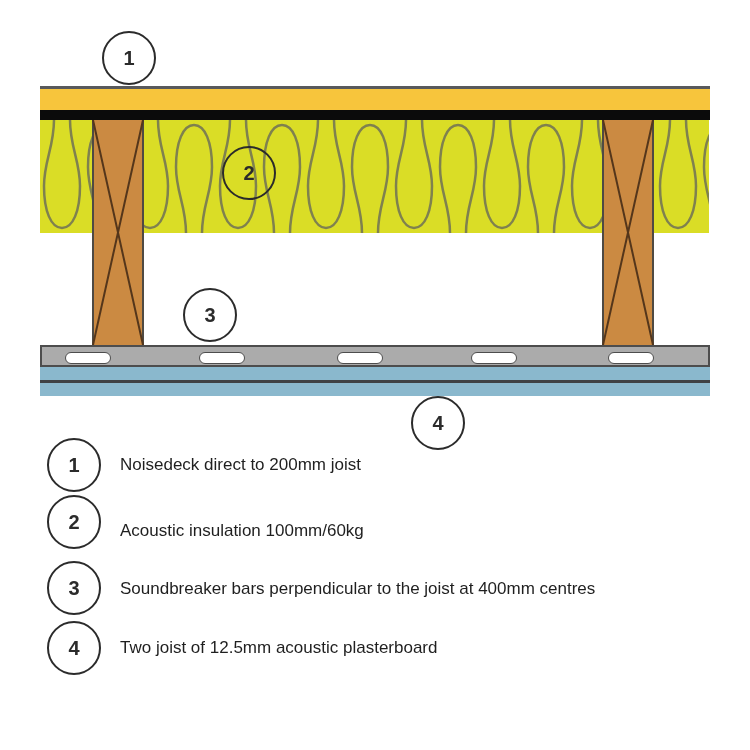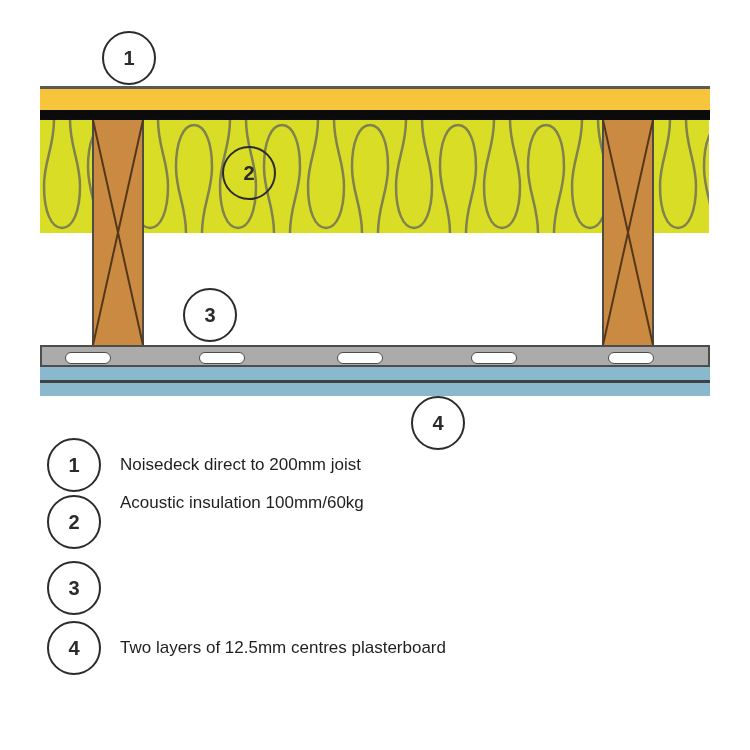--- a/index.html
+++ b/index.html
@@ -49,21 +49,21 @@
   .legend-circle{
     position:absolute;left:47px;width:54px;height:54px;border-radius:50%;
     border:2px solid #2B2B2B;box-sizing:border-box;background:#ffffff;
     display:flex;align-items:center;justify-content:center;
   }
   .lc1{top:438px;} .lc2{top:495px;} .lc3{top:561px;} .lc4{top:621px;}
   .legend-text{
     position:absolute;left:120px;width:540px;font-size:17px;line-height:26px;
     color:var(--text);
   }
-  .lt1{top:452px;} .lt2{top:490px;} .lt3{top:574px;line-height:30px;} .lt4{top:635px;}
+  .lt1{top:452px;} .lt2{top:518px;} .lt3{top:574px;line-height:30px;} .lt4{top:635px;}
   svg{display:block;}
 </style>
 </head>
 <body>
 
 <div class="canvas">
 
   <div class="layer deck-topline"></div>
   <div class="layer deck"></div>
   <div class="layer membrane"></div>
@@ -122,19 +122,20 @@
   <div class="legend-text lt1">Noisedeck direct to 200mm joist</div>
 
   <div class="legend-circle lc2">
     <span class="callout-num">2</span>
   </div>
   <div class="legend-text lt2">Acoustic insulation 100mm/60kg</div>
 
   <div class="legend-circle lc3">
     <span class="callout-num">3</span>
   </div>
+  <div class="legend-text lt3">Soundbreaker bars perpendicular to the joist at 400mm centres</div>
 
   <div class="legend-circle lc4">
     <span class="callout-num">4</span>
   </div>
-  <div class="legend-text lt4">Two layers of 12.5mm centres plasterboard</div>
+  <div class="legend-text lt4">Two joist of 12.5mm acoustic plasterboard</div>
 
 </div>
 
 </body></html>

